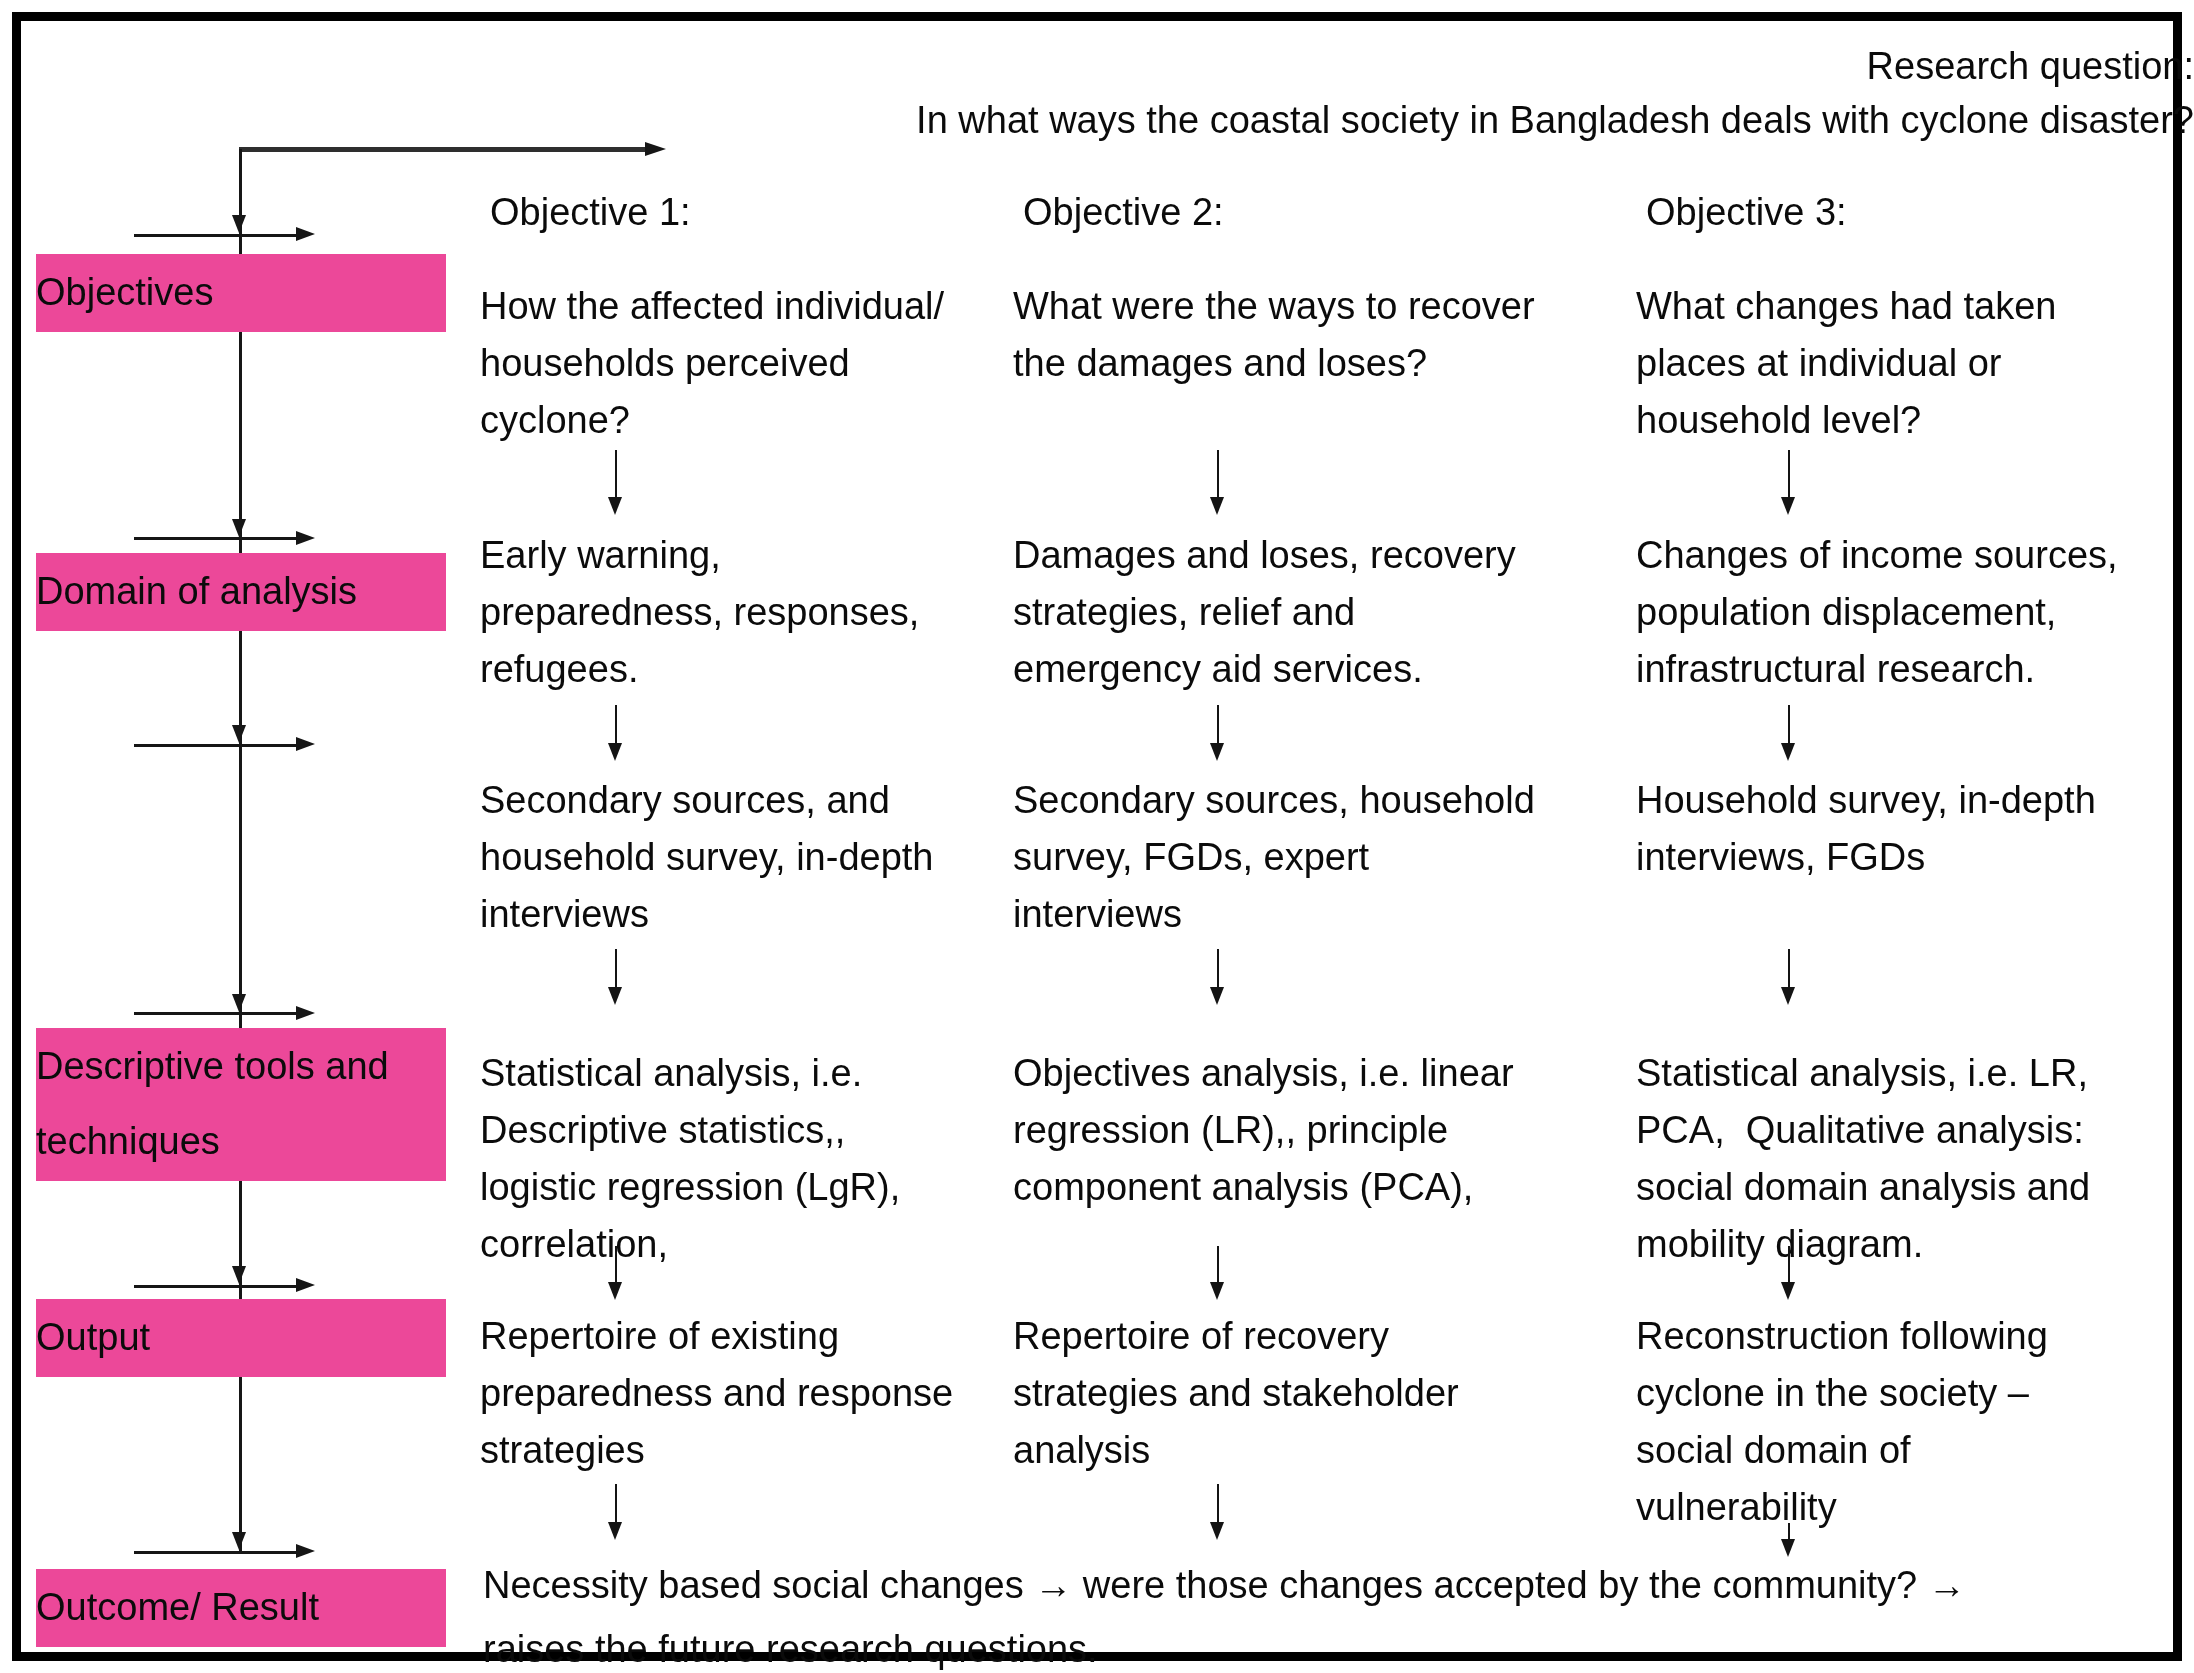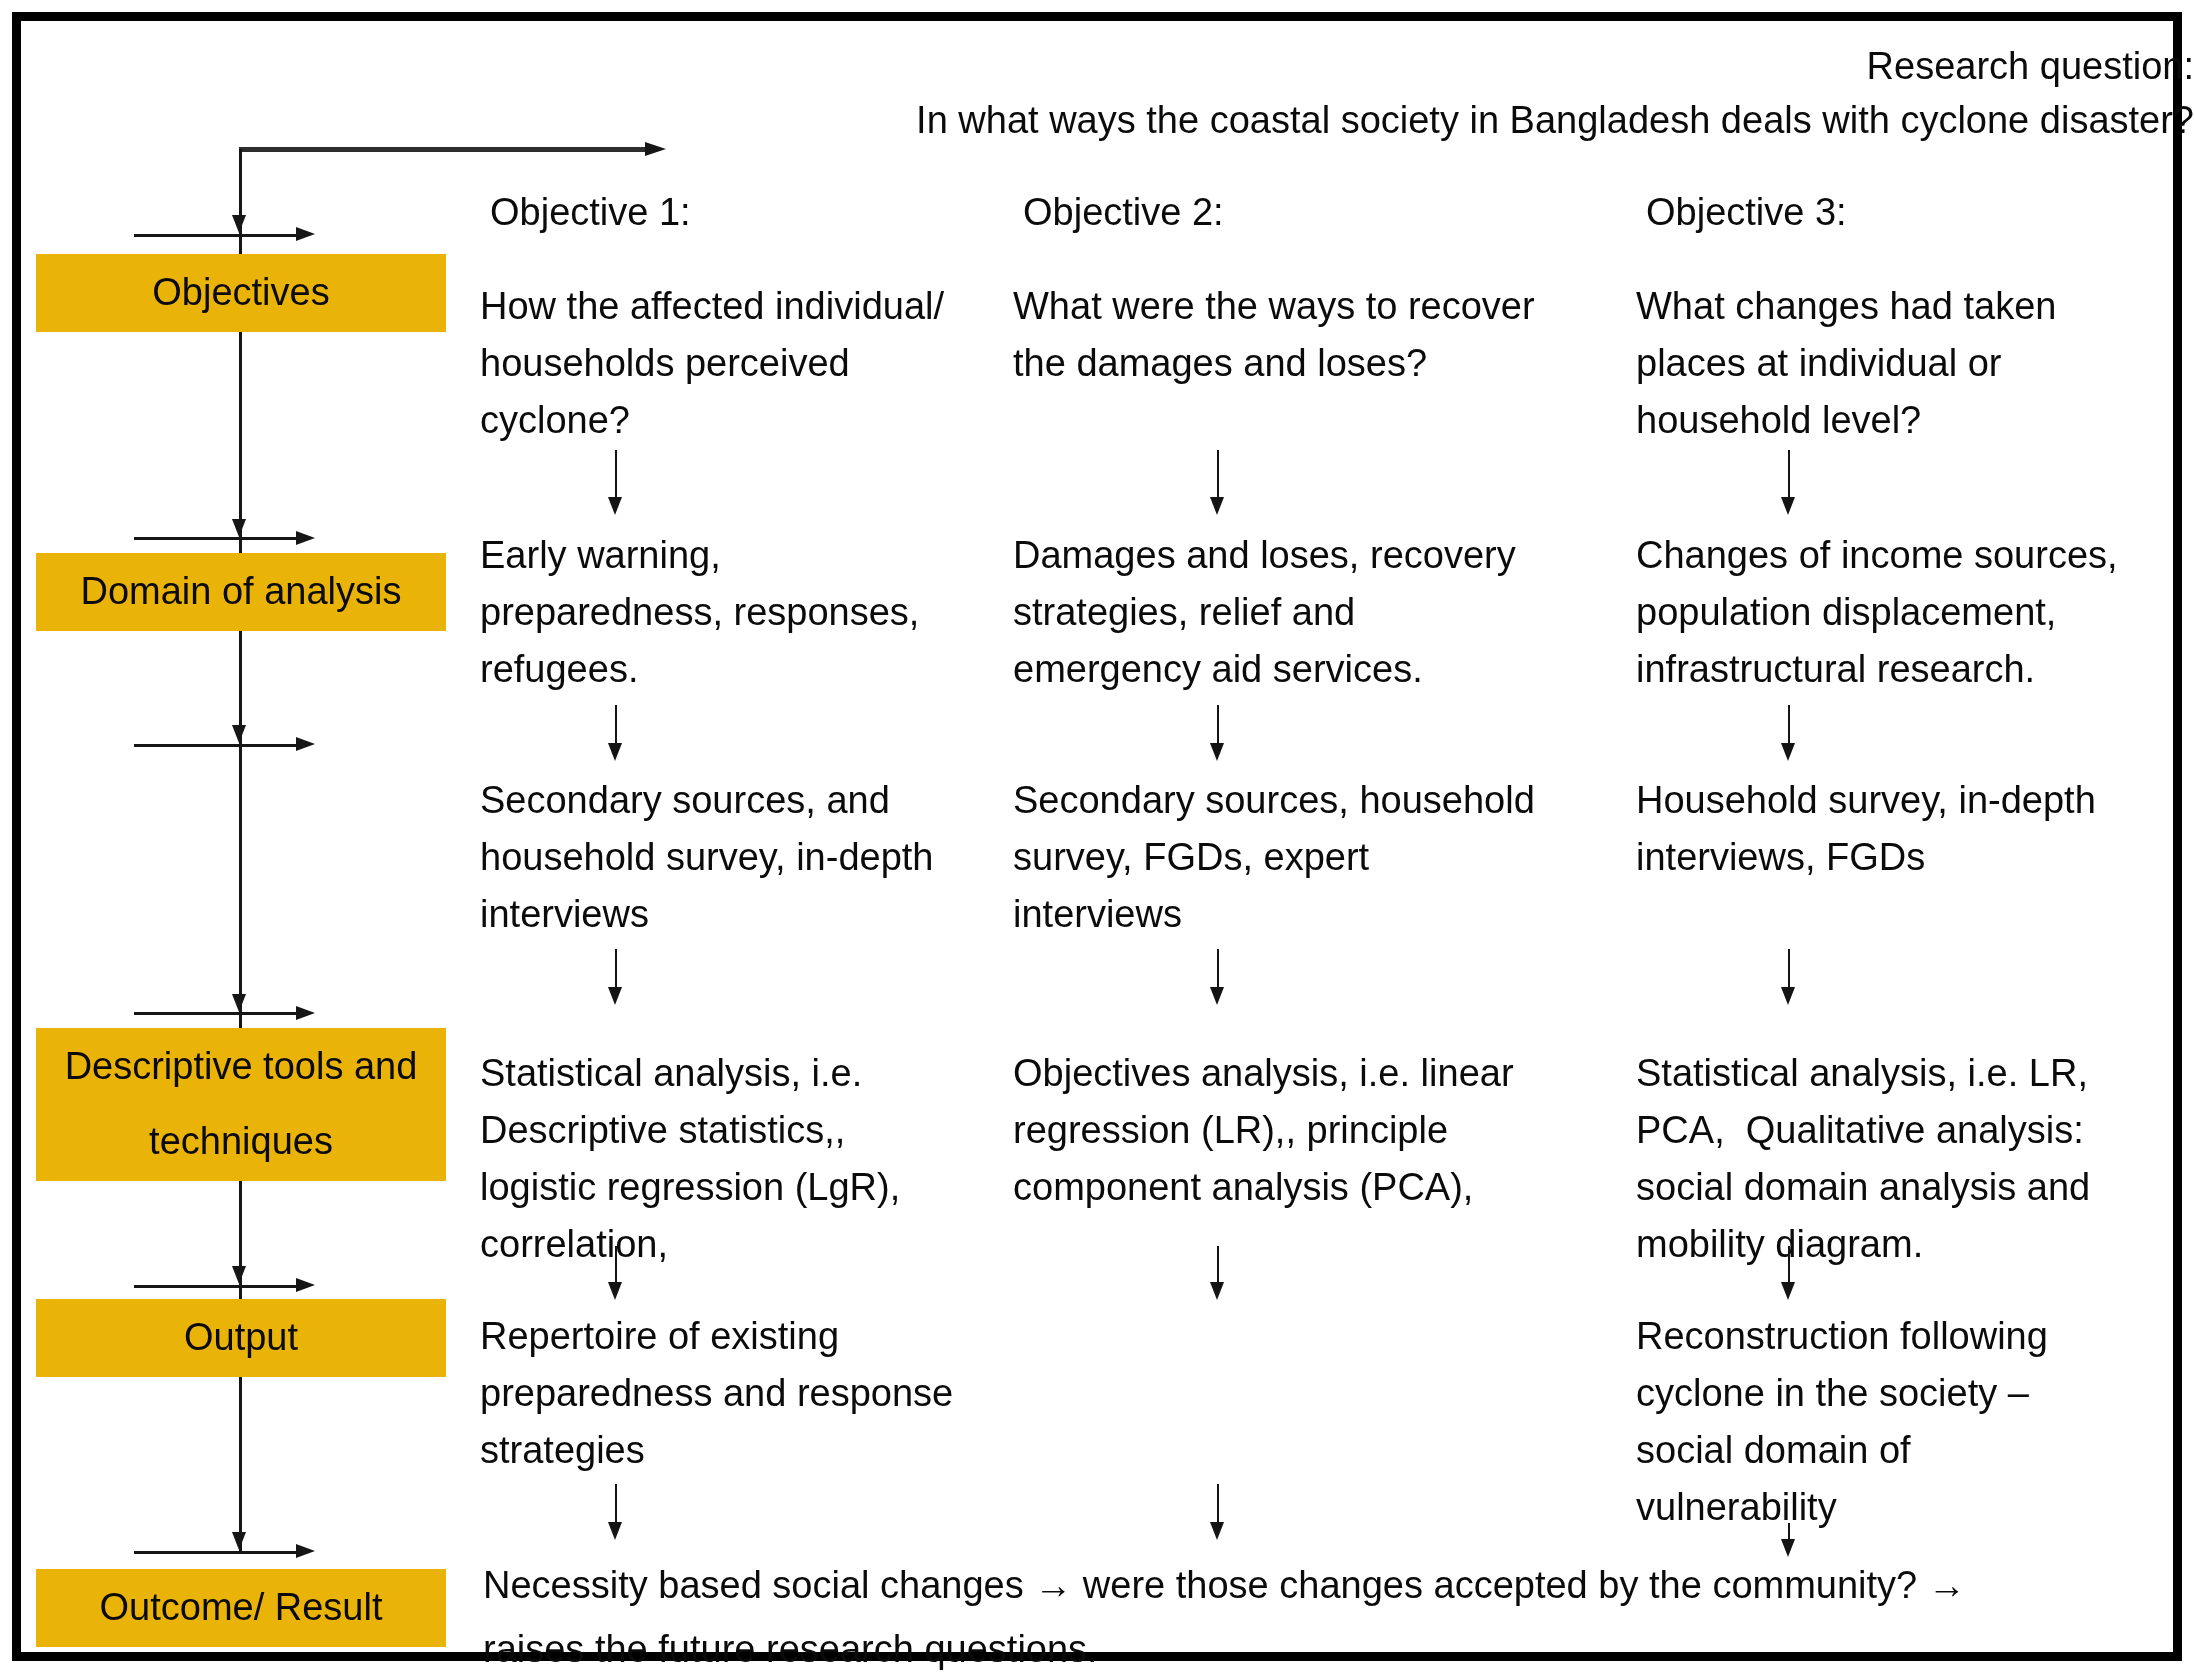--- a/index.html
+++ b/index.html
@@ -74,25 +74,24 @@
   .cy1 .cross-line{top:234px;} .cy1 .cross-head{top:227px;} .cy1 .spine-down-head{top:215px;}
   .cy2 .cross-line{top:537px;} .cy2 .cross-head{top:531px;} .cy2 .spine-down-head{top:519px;}
   .cy3 .cross-line{top:744px;} .cy3 .cross-head{top:737px;} .cy3 .spine-down-head{top:725px;}
   .cy4 .cross-line{top:1012px;} .cy4 .cross-head{top:1006px;} .cy4 .spine-down-head{top:994px;}
   .cy5 .cross-line{top:1285px;} .cy5 .cross-head{top:1278px;} .cy5 .spine-down-head{top:1266px;}
   .cy6 .cross-line{top:1551px;} .cy6 .cross-head{top:1544px;} .cy6 .spine-down-head{top:1532px;}
 
   .row-label{
     position:absolute;
     left:36px; width:410px;
-    text-align:center;
     font-size:38px;
     line-height:75px;
     white-space:pre;
-    background:#eab308;
+    background:#ec4899;
     padding:1.3px 0;
   }
   .lbl-1{top:254px;}
   .lbl-2{top:553px;}
   .lbl-3{top:758px;}
   .lbl-4{top:1028px;}
   .lbl-5{top:1299px;}
   .lbl-6{top:1569px;}
 
   
@@ -252,20 +251,23 @@
 social domain analysis and
 mobility diagram.</div>
 
   <div class="varrow ax1 b4"></div>
   <div class="varrow ax2 b4"></div>
   <div class="varrow ax3 b4"></div>
 
   <div class="cell c1 r-out">Repertoire of existing
 preparedness and response
 strategies</div>
+  <div class="cell c2 r-out">Repertoire of recovery
+strategies and stakeholder
+analysis</div>
   <div class="cell c3 r-out">Reconstruction following
 cyclone in the society –
 social domain of
 vulnerability</div>
 
   <div class="varrow ax1 b5"></div>
   <div class="varrow ax2 b5"></div>
   <div class="varrow ax3 b5c3"></div>
 
   <div class="outcome-text">Necessity based social changes → were those changes accepted by the community? →

